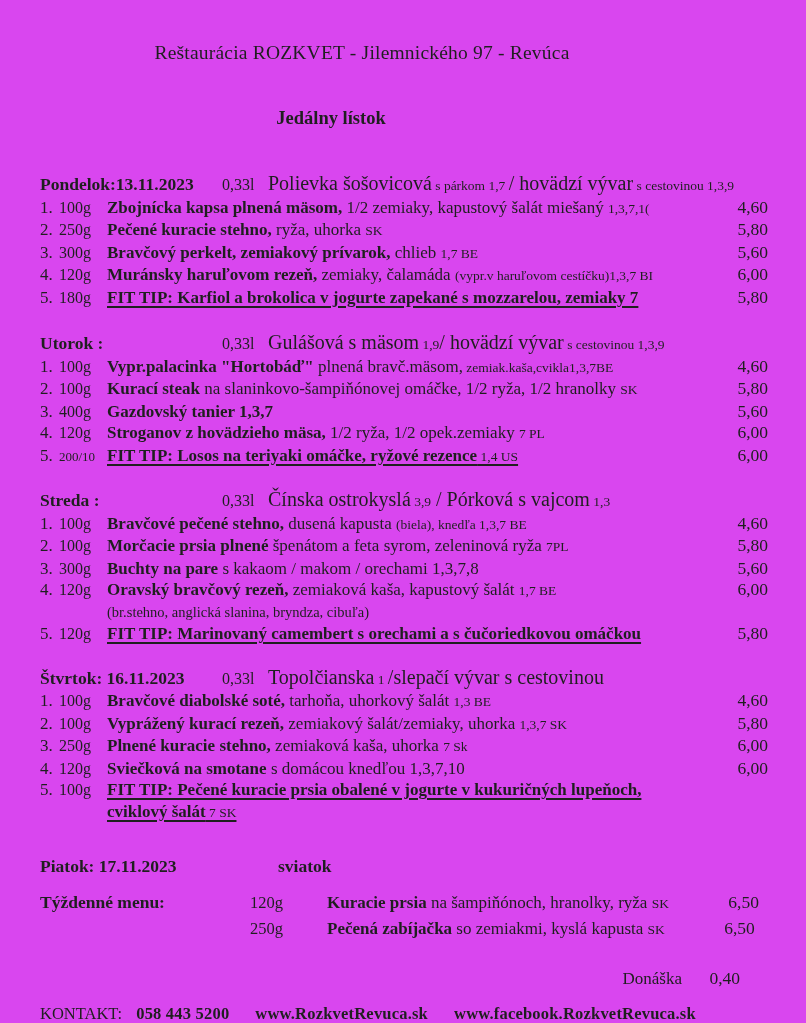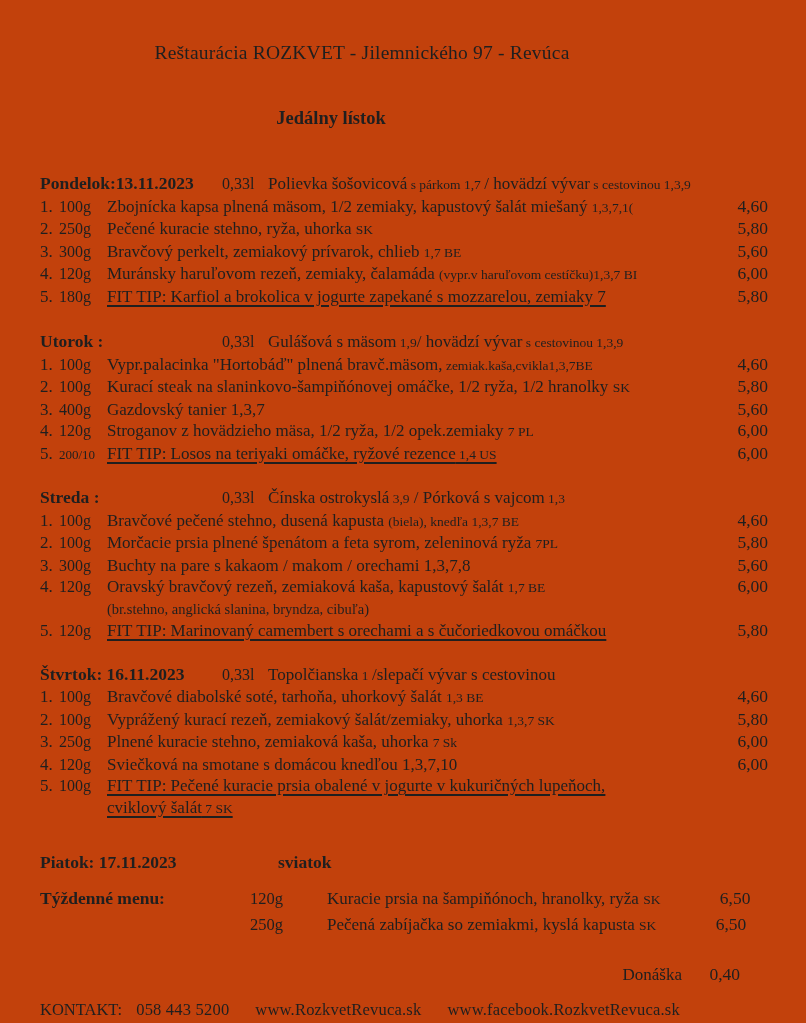--- a/index.html
+++ b/index.html
@@ -17,24 +17,24 @@
   .subtitle{margin-top:44px;text-align:center;position:relative;left:-73px;
             font-size:18.5px;font-weight:bold;}
   #menu-root{margin-top:44px;}
   .section{margin-top:24px;}
   .section:first-child{margin-top:0;}
   .section.streda{margin-top:22px;}
   .section.stvrtok{margin-top:22px;}
   .section.piatok{margin-top:33px;}
   .section.weekly{margin-top:12px;}
   .row{display:flex;align-items:baseline;line-height:21.5px;}
-  .b{font-weight:normal;margin-top:34px;}
+  .b{font-weight:bold;margin-top:34px;}
   .u{text-decoration:underline;text-decoration-thickness:1.8px;text-underline-offset:3px;}
   .sm{font-size:13.5px;}
-  .lg{font-size:17px;}
+  .lg{font-size:20px;}
   .day-label{width:182px;font-size:17.5px;font-weight:bold;flex:0 0 auto;}
   .day-label-wide{width:238px;font-size:17.5px;font-weight:bold;flex:0 0 auto;}
   .holiday-note{font-size:17.5px;font-weight:bold;text-align:right;}
   .vol{width:46px;font-size:16px;flex:0 0 auto;}
   .soup{flex:1;white-space:nowrap;}
   .num{width:19px;flex:0 0 auto;}
   .qty{width:48px;font-size:16px;flex:0 0 auto;}
   .qsm{font-size:13px;}
   .txt{flex:1;white-space:nowrap;overflow:visible;}
   .price{width:58px;text-align:right;font-size:17.5px;flex:0 0 auto;}
@@ -47,21 +47,21 @@
   .delivery-row{justify-content:flex-end;line-height:25px;margin-top:24px;}
   .footer{margin-top:12px;font-size:16.5px;line-height:22px;}
   .footer .b{letter-spacing:.2px;}
   .f-phone{margin-left:14px;}
   .f-web{margin-left:26px;}
   .f-fb{margin-left:26px;}
 </style>
 </head>
 <body>
 
-<div class="page" style="--ink: #1f1f1f; background: #c2410c;">
+<div class="page" style="--ink: #1f1f1f; background: #d946ef;">
   <h1 class="title">Reštaurácia ROZKVET - Jilemnického 97 - Revúca</h1>
   <div class="subtitle">Jedálny lístok</div>
   <div id="menu-root">
       <div class="section pondelok">
         <div class="row day-row">
           <span class="day-label">Pondelok:13.11.2023</span>
           <span class="vol">0,33l</span>
           <span class="soup"><span class="seg lg">Polievka šošovicová</span><span class="seg sm"> s párkom 1,7 </span><span class="seg lg">/ hovädzí vývar</span><span class="seg sm"> s cestovinou 1,3,9</span></span>
         </div>
         <div class="row item-row">

